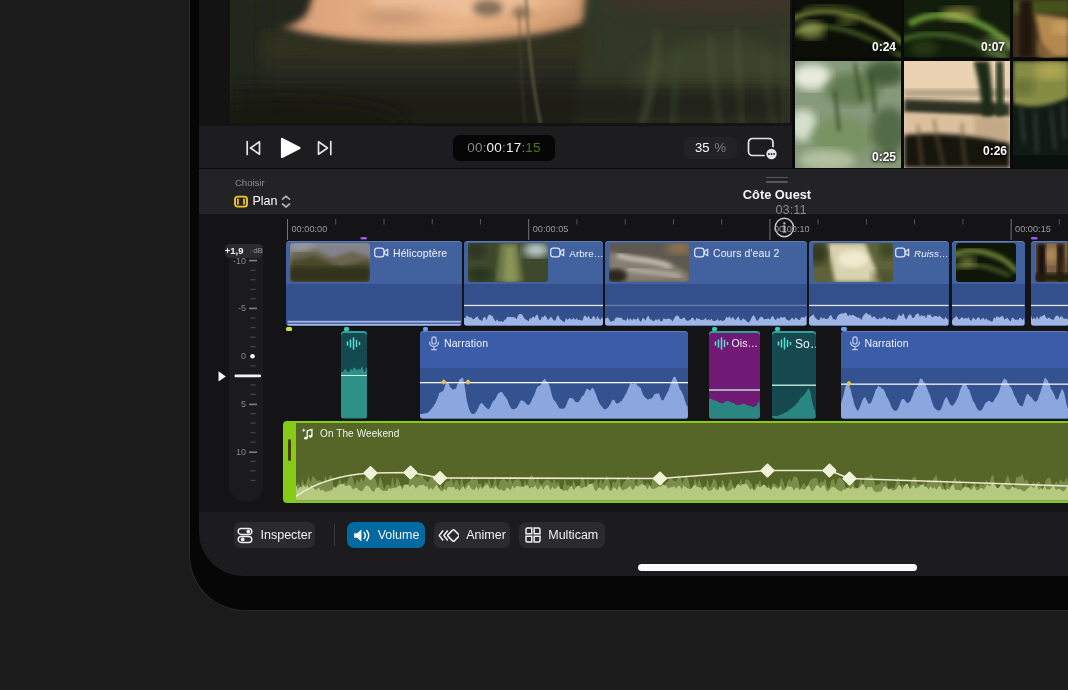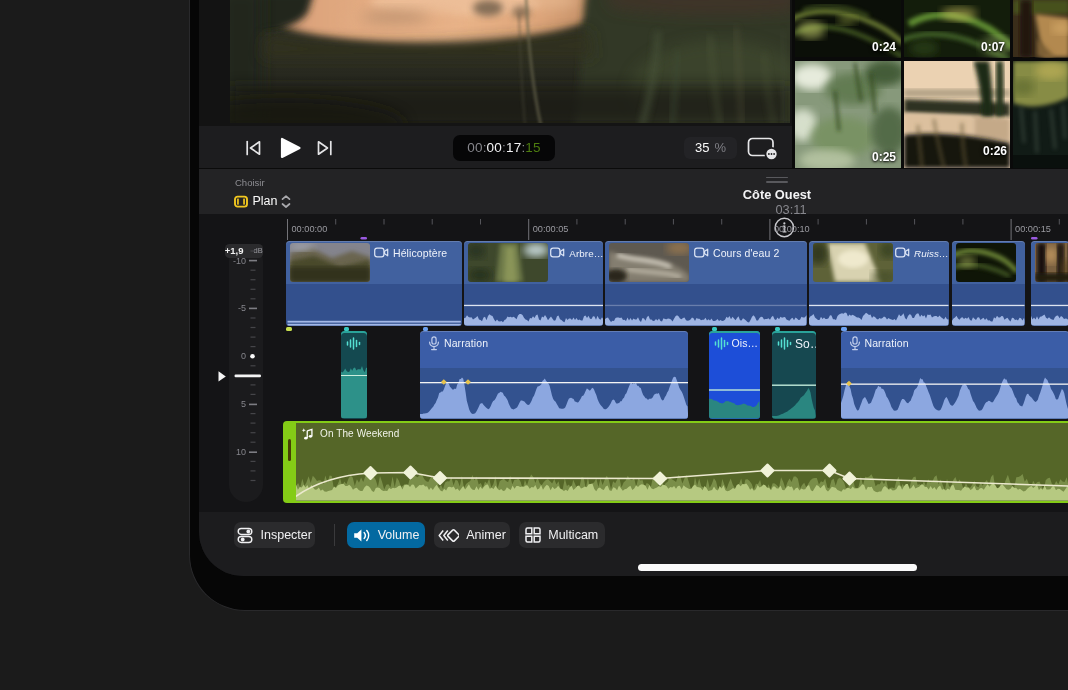--- a/index.html
+++ b/index.html
@@ -364,21 +364,21 @@
         <div style="position:absolute;left:8px;top:5px;"><svg width="12" height="15" viewBox="0 0 12 15">
             <rect x="3.9" y="0.8" width="4.2" height="7.2" rx="2.1" fill="none" stroke="#c3cfec" stroke-width="1.2"></rect>
             <path d="M1.6,6.2 a4.4,4.4 0 0 0 8.8,0 M6,10.8 L6,13.6 M3.6,13.6 L8.4,13.6" fill="none" stroke="#c3cfec" stroke-width="1.2" stroke-linecap="round"></path>
           </svg></div>
         <div class="cliplabel" style="left:24px;top:6.5px;font-size:10.5px;">Narration</div>
         <svg style="position:absolute;left:0;bottom:0" width="228.5" height="52" viewBox="0 0 228.5 52">
           <path d="M0.0,51.5 L0.0,36.0 L1.2,32.5 L2.4,28.4 L3.6,23.1 L4.8,18.8 L6.0,15.4 L7.2,15.4 L8.4,19.6 L9.6,21.9 L10.8,28.0 L12.0,31.5 L13.2,36.9 L14.4,39.9 L15.6,42.6 L16.8,43.7 L18.0,42.5 L19.2,39.1 L20.4,35.9 L21.6,32.5 L22.8,31.0 L24.0,29.9 L25.2,31.9 L26.4,34.5 L27.6,36.9 L28.8,36.5 L30.0,35.7 L31.2,32.7 L32.4,29.9 L33.6,26.3 L34.8,22.6 L36.0,21.4 L37.2,18.8 L38.4,19.8 L39.6,19.8 L40.8,21.9 L42.0,21.7 L43.2,23.5 L44.4,26.2 L45.6,29.7 L46.8,31.2 L48.0,33.8 L49.2,36.6 L50.4,39.9 L51.6,41.7 L52.8,43.5 L54.0,43.7 L55.2,43.6 L56.4,42.9 L57.6,40.4 L58.8,37.2 L60.0,34.0 L61.2,32.0 L62.4,31.9 L63.6,32.7 L64.8,34.5 L66.0,35.9 L67.2,36.2 L68.4,34.8 L69.6,33.7 L70.8,30.6 L72.0,28.1 L73.2,23.4 L74.4,22.0 L75.6,20.9 L76.8,18.7 L78.0,15.1 L79.2,10.9 L80.4,12.3 L81.6,12.2 L82.8,15.5 L84.0,15.8 L85.2,19.3 L86.4,22.0 L87.6,25.2 L88.8,28.1 L90.0,31.7 L91.2,35.6 L92.4,39.1 L93.6,40.9 L94.8,42.3 L96.0,42.9 L97.2,43.6 L98.4,43.4 L99.6,42.8 L100.8,40.2 L102.0,37.1 L103.2,33.2 L104.4,30.9 L105.6,29.9 L106.8,32.2 L108.0,35.0 L109.2,37.4 L110.4,38.5 L111.6,38.7 L112.8,37.5 L114.0,35.8 L115.2,33.7 L116.4,31.2 L117.6,28.8 L118.8,23.8 L120.0,21.0 L121.2,18.3 L122.4,18.1 L123.6,16.7 L124.8,17.5 L126.0,19.2 L127.2,21.9 L128.4,22.8 L129.6,27.0 L130.8,30.4 L132.0,34.0 L133.2,35.4 L134.4,37.9 L135.6,40.8 L136.8,42.5 L138.0,43.7 L139.2,43.5 L140.4,43.3 L141.6,41.7 L142.8,39.3 L144.0,36.8 L145.2,35.3 L146.4,34.8 L147.6,33.8 L148.8,33.9 L150.0,35.1 L151.2,35.5 L152.4,34.5 L153.6,32.2 L154.8,30.2 L156.0,28.6 L157.2,26.4 L158.4,23.7 L159.6,19.6 L160.8,15.7 L162.0,13.2 L163.2,11.3 L164.4,12.5 L165.6,12.4 L166.8,16.3 L168.0,17.8 L169.2,19.9 L170.4,21.1 L171.6,23.7 L172.8,27.0 L174.0,29.9 L175.2,31.6 L176.4,35.3 L177.6,36.6 L178.8,38.6 L180.0,39.1 L181.2,39.4 L182.4,36.9 L183.6,33.6 L184.8,29.4 L186.0,27.1 L187.2,26.8 L188.4,28.7 L189.6,29.7 L190.8,30.8 L192.0,32.4 L193.2,34.1 L194.4,34.9 L195.6,34.3 L196.8,32.7 L198.0,28.8 L199.2,25.7 L200.4,22.1 L201.6,18.2 L202.8,13.6 L204.0,10.4 L205.2,11.9 L206.4,12.9 L207.6,16.1 L208.8,17.9 L210.0,22.1 L211.2,23.8 L212.4,26.0 L213.6,28.4 L214.8,31.9 L216.0,32.8 L217.2,31.7 L218.4,28.3 L219.6,25.2 L220.8,22.0 L222.0,23.0 L223.2,26.1 L224.4,31.7 L225.6,37.2 L226.8,41.5 L228.0,43.4 L228.5,51.5 Z" fill="#8ca7e0"></path>
           <rect x="0" y="16.5" width="228.5" height="1.3" fill="#f4f4f4"></rect>
           <rect x="6.0" y="14.5" width="4" height="4" fill="#e8c34a" transform="rotate(45 8 16.5)"></rect>
         </svg>
-      </div><div class="clip" style="left:509.5px;top:330.5px;width:51.3px;height:88px;background:#1d4ed8;box-shadow:inset 0 2px 0 #2aa39a;">
+      </div><div class="clip" style="left:509.5px;top:330.5px;width:51.3px;height:88px;background:#701a75;box-shadow:inset 0 2px 0 #2aa39a;">
         <div style="position:absolute;left:5px;top:5.5px;"><svg width="15" height="13" viewBox="0 0 15 13">
             <g stroke="#55e0d2" stroke-width="1.5" stroke-linecap="round">
               <line x1="1.5" y1="5" x2="1.5" y2="8"></line>
               <line x1="4.5" y1="3" x2="4.5" y2="10"></line>
               <line x1="7.5" y1="1" x2="7.5" y2="12"></line>
               <line x1="10.5" y1="3.5" x2="10.5" y2="9.5"></line>
               <line x1="13.5" y1="5.5" x2="13.5" y2="7.5"></line>
             </g>
           </svg></div>
         <div class="cliplabel" style="left:23px;top:6.5px;font-size:10.5px;">Ois…</div>

